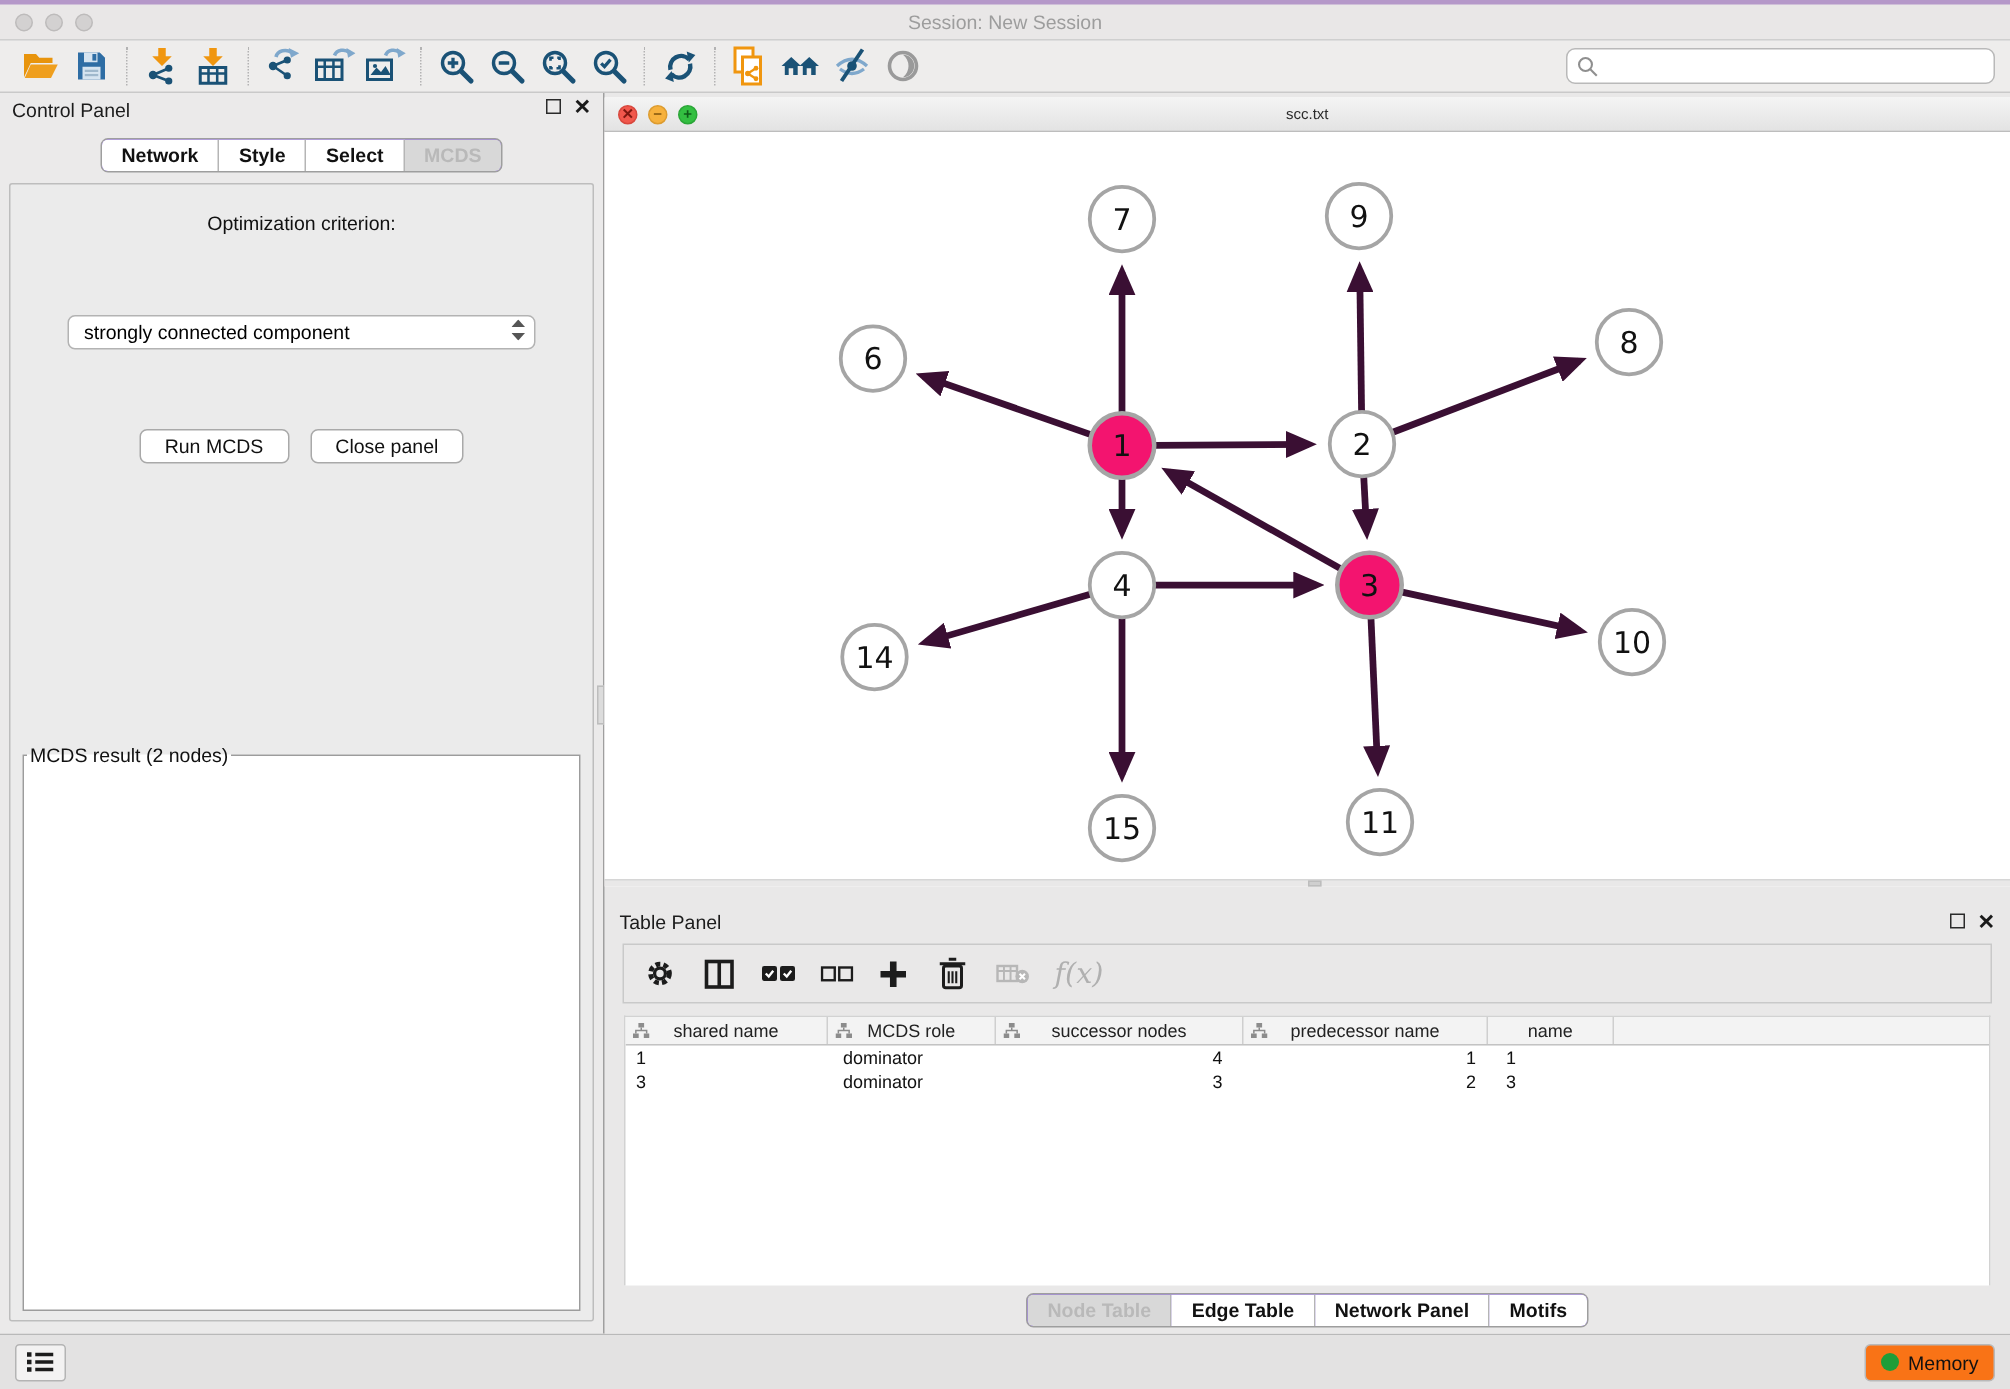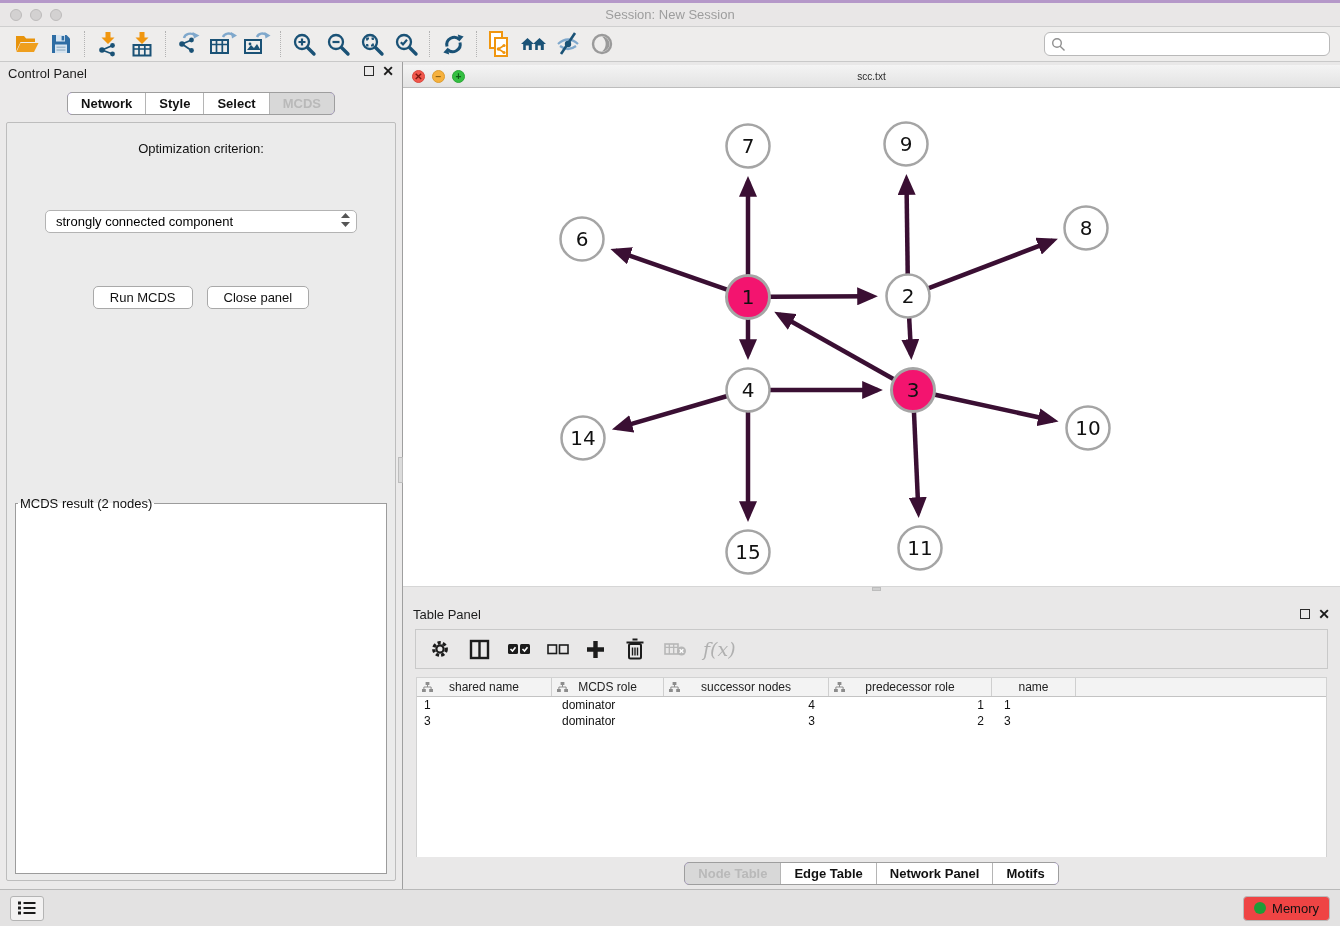--- a/index.html
+++ b/index.html
@@ -75,21 +75,21 @@
   .td { font-size:12px; color:#111; overflow:hidden; white-space:nowrap; }
   .td.c0 { padding-left:7px; } .td.c1 { padding-left:10px; }
   .td.c2 { text-align:right; padding-right:14px; } .td.c3 { text-align:right; padding-right:8px; }
   .td.c4 { padding-left:12px; }
   .tp-tabs { height:32px; display:flex; justify-content:center; align-items:center; }
   .tp-tabs .seg .tab { font-weight:bold; }
 
   
   .statusbar { height:37px; background:#e3e2e2; border-top:1px solid #b9b9b9; display:flex; align-items:center; padding:0 10px; }
   .status-btn { height:25px; background:#f3f2f2; border:1px solid #b4b4b4; border-radius:3px; display:flex; align-items:center; justify-content:center; padding:0 6px; }
-  .memory-btn { margin-left:auto; height:25px; background:#ef4444; border:1px solid #b9b9b9; border-radius:4px; display:flex; align-items:center; gap:6px; padding:0 10px; font-size:13px; color:#111; }
+  .memory-btn { margin-left:auto; height:25px; background:#f97316; border:1px solid #b9b9b9; border-radius:4px; display:flex; align-items:center; gap:6px; padding:0 10px; font-size:13px; color:#111; }
   .mem-dot { width:12px; height:12px; border-radius:50%; background:#1f9d38; }
 
   svg.icon { display:block; }
 </style>
 </head>
 <body>
 
 <div class="titlebar">
   <div class="purple-strip"></div>
   <div class="tl-group">
@@ -437,21 +437,21 @@
               </svg>
             <span>successor nodes</span>
           </div>
           <div class="th c3">
             <svg class="hier-icon" width="11" height="11" viewBox="0 0 11 11">
                 <rect x="3.6" y="0" width="3.8" height="3" fill="#8c8c8c"></rect>
                 <rect x="0" y="7" width="3.8" height="3" fill="#8c8c8c"></rect>
                 <rect x="7.2" y="7" width="3.8" height="3" fill="#8c8c8c"></rect>
                 <path d="M5.5 3v2M1.9 7V5h7.2v2" stroke="#8c8c8c" stroke-width="1" fill="none"></path>
               </svg>
-            <span>predecessor role</span>
+            <span>predecessor name</span>
           </div>
           <div class="th c4">
             <span>name</span>
           </div>
         </div>
         <div>
             <div class="tr">
               <div class="td c0">1</div>
               <div class="td c1">dominator</div>
               <div class="td c2">4</div>

